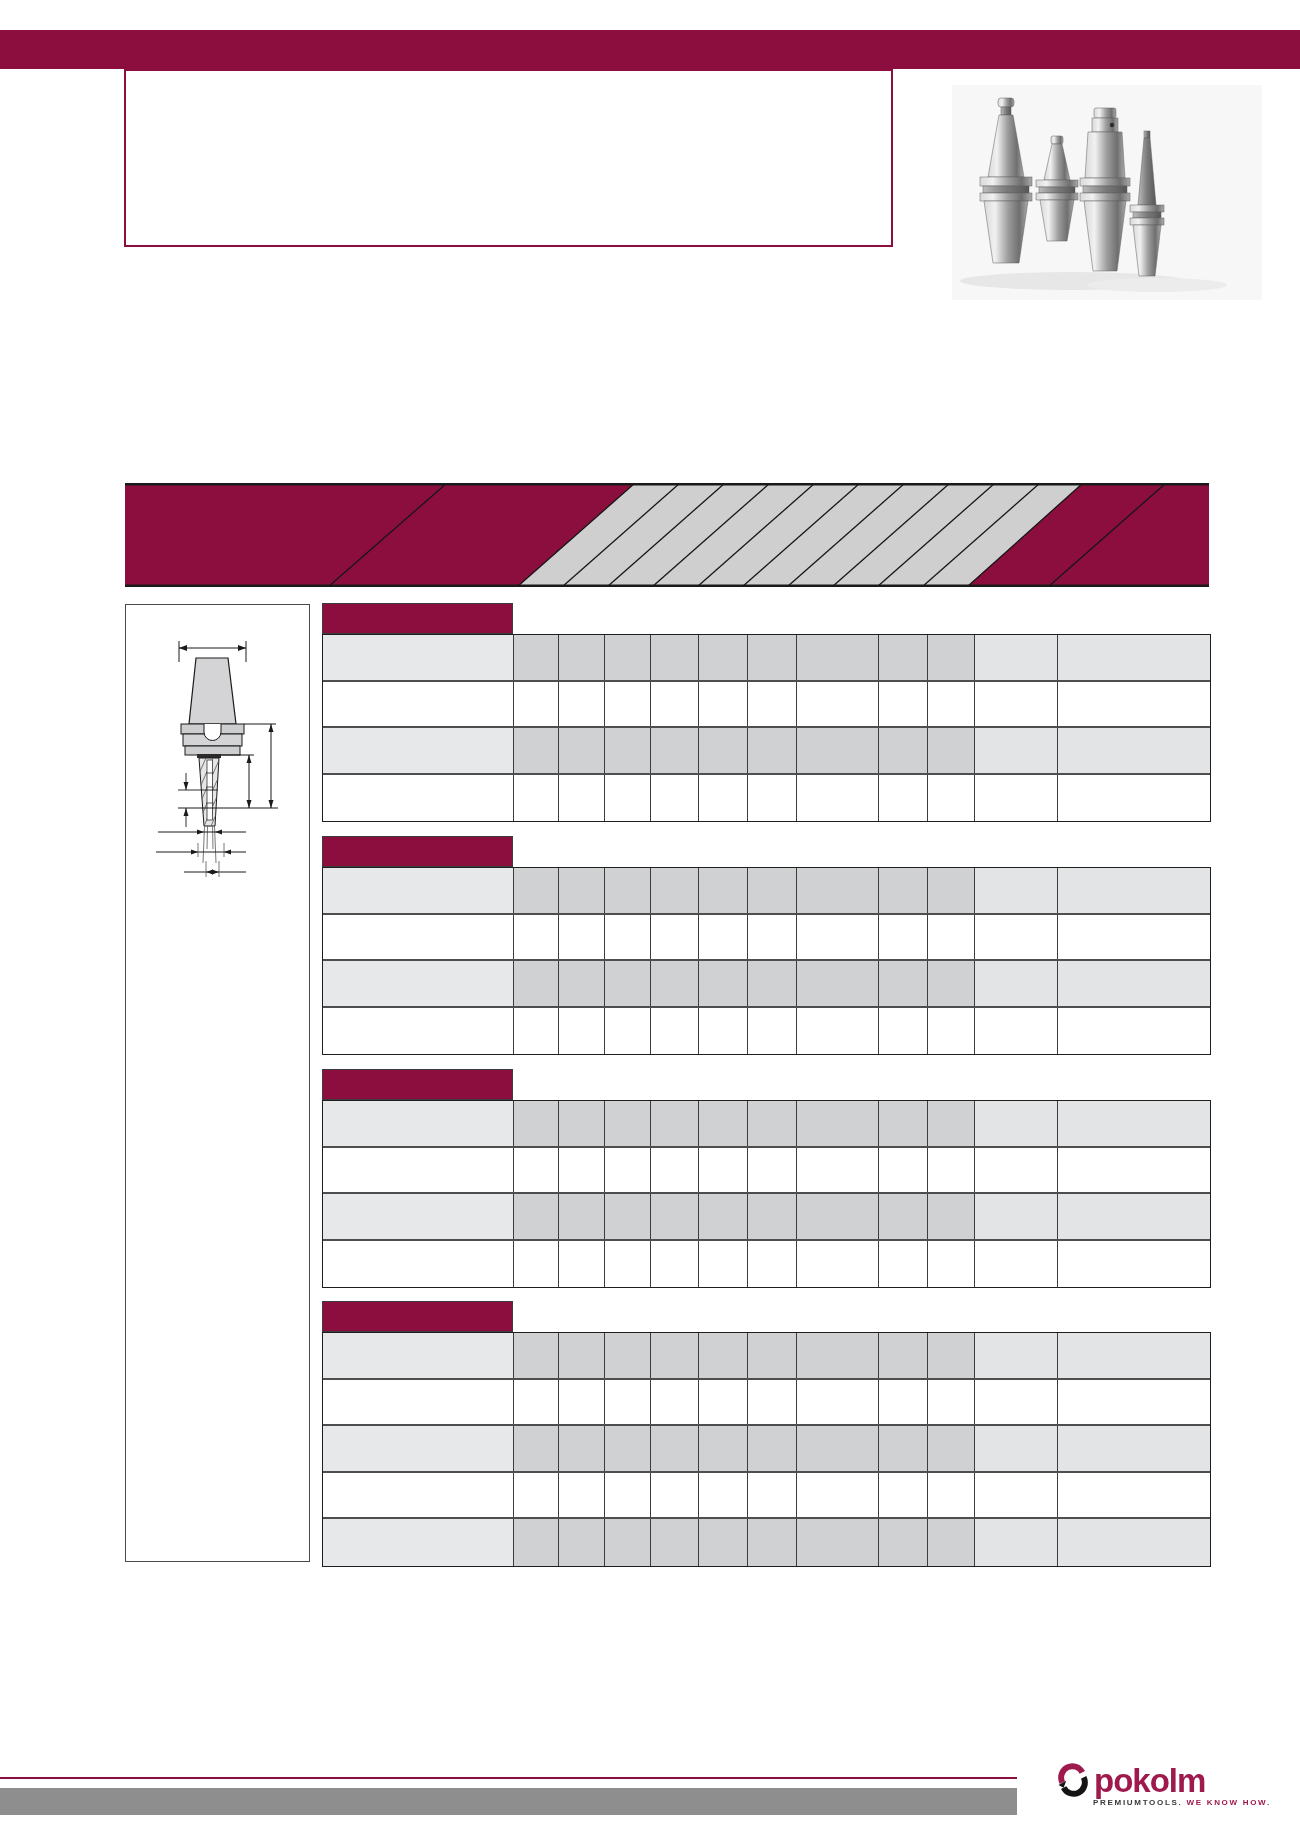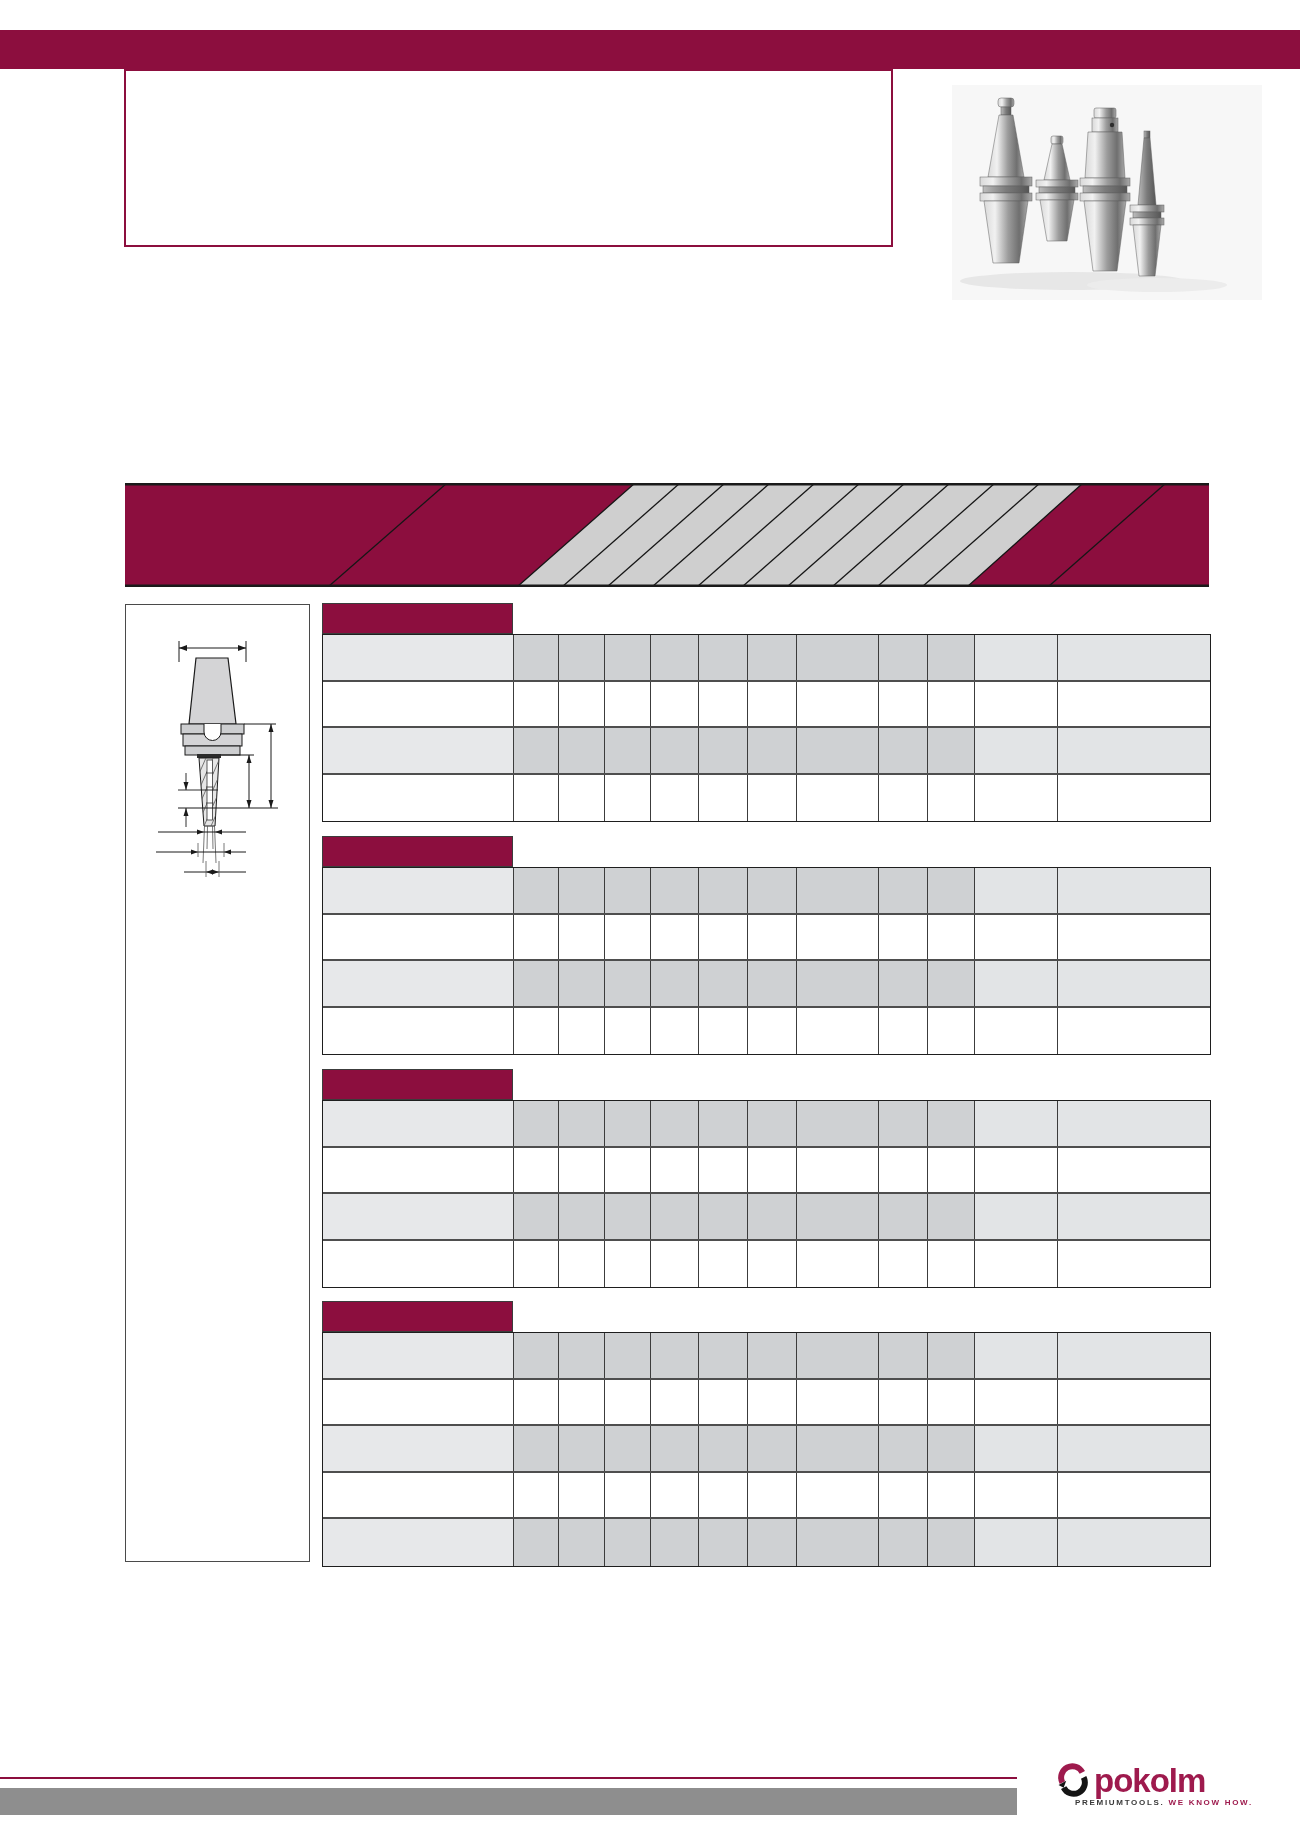--- a/index.html
+++ b/index.html
@@ -33,21 +33,21 @@
   .row.shaded .c-mid{background:var(--cell-mid-shaded,#cfd1d3);}
   .row.shaded .c-rgt{background:var(--cell-right-shaded,#e2e4e6);}
 
   
   .footer-rule{position:absolute;left:0;top:1777px;width:1017px;height:2px;background:var(--accent,#8c0e3e);}
   .footer-bar{position:absolute;left:0;top:1788px;width:1017px;height:27px;background:var(--footer-bar,#8e8e8e);}
   .logo{position:absolute;left:1056px;top:1763px;width:230px;}
   .logo-top{display:flex;align-items:center;gap:4px;}
   .logo-text{color:var(--logo-maroon,#9e1a4d);font-size:33px;font-weight:bold;
              letter-spacing:-1px;line-height:1;}
-  .tagline{margin:2px 0 0 19px;white-space:nowrap;font-size:8px;letter-spacing:1.7px;line-height:1;}
+  .tagline{margin:2px 0 0 37px;white-space:nowrap;font-size:8px;letter-spacing:1.7px;line-height:1;}
   .tagline .t1{color:#3a3a3a;font-weight:bold;}
   .tagline .t2{color:var(--logo-maroon,#9e1a4d);font-weight:bold;}
 </style>
 </head>
 <body>
 
 <div id="page">
 
   <div class="top-bar"></div>
 

